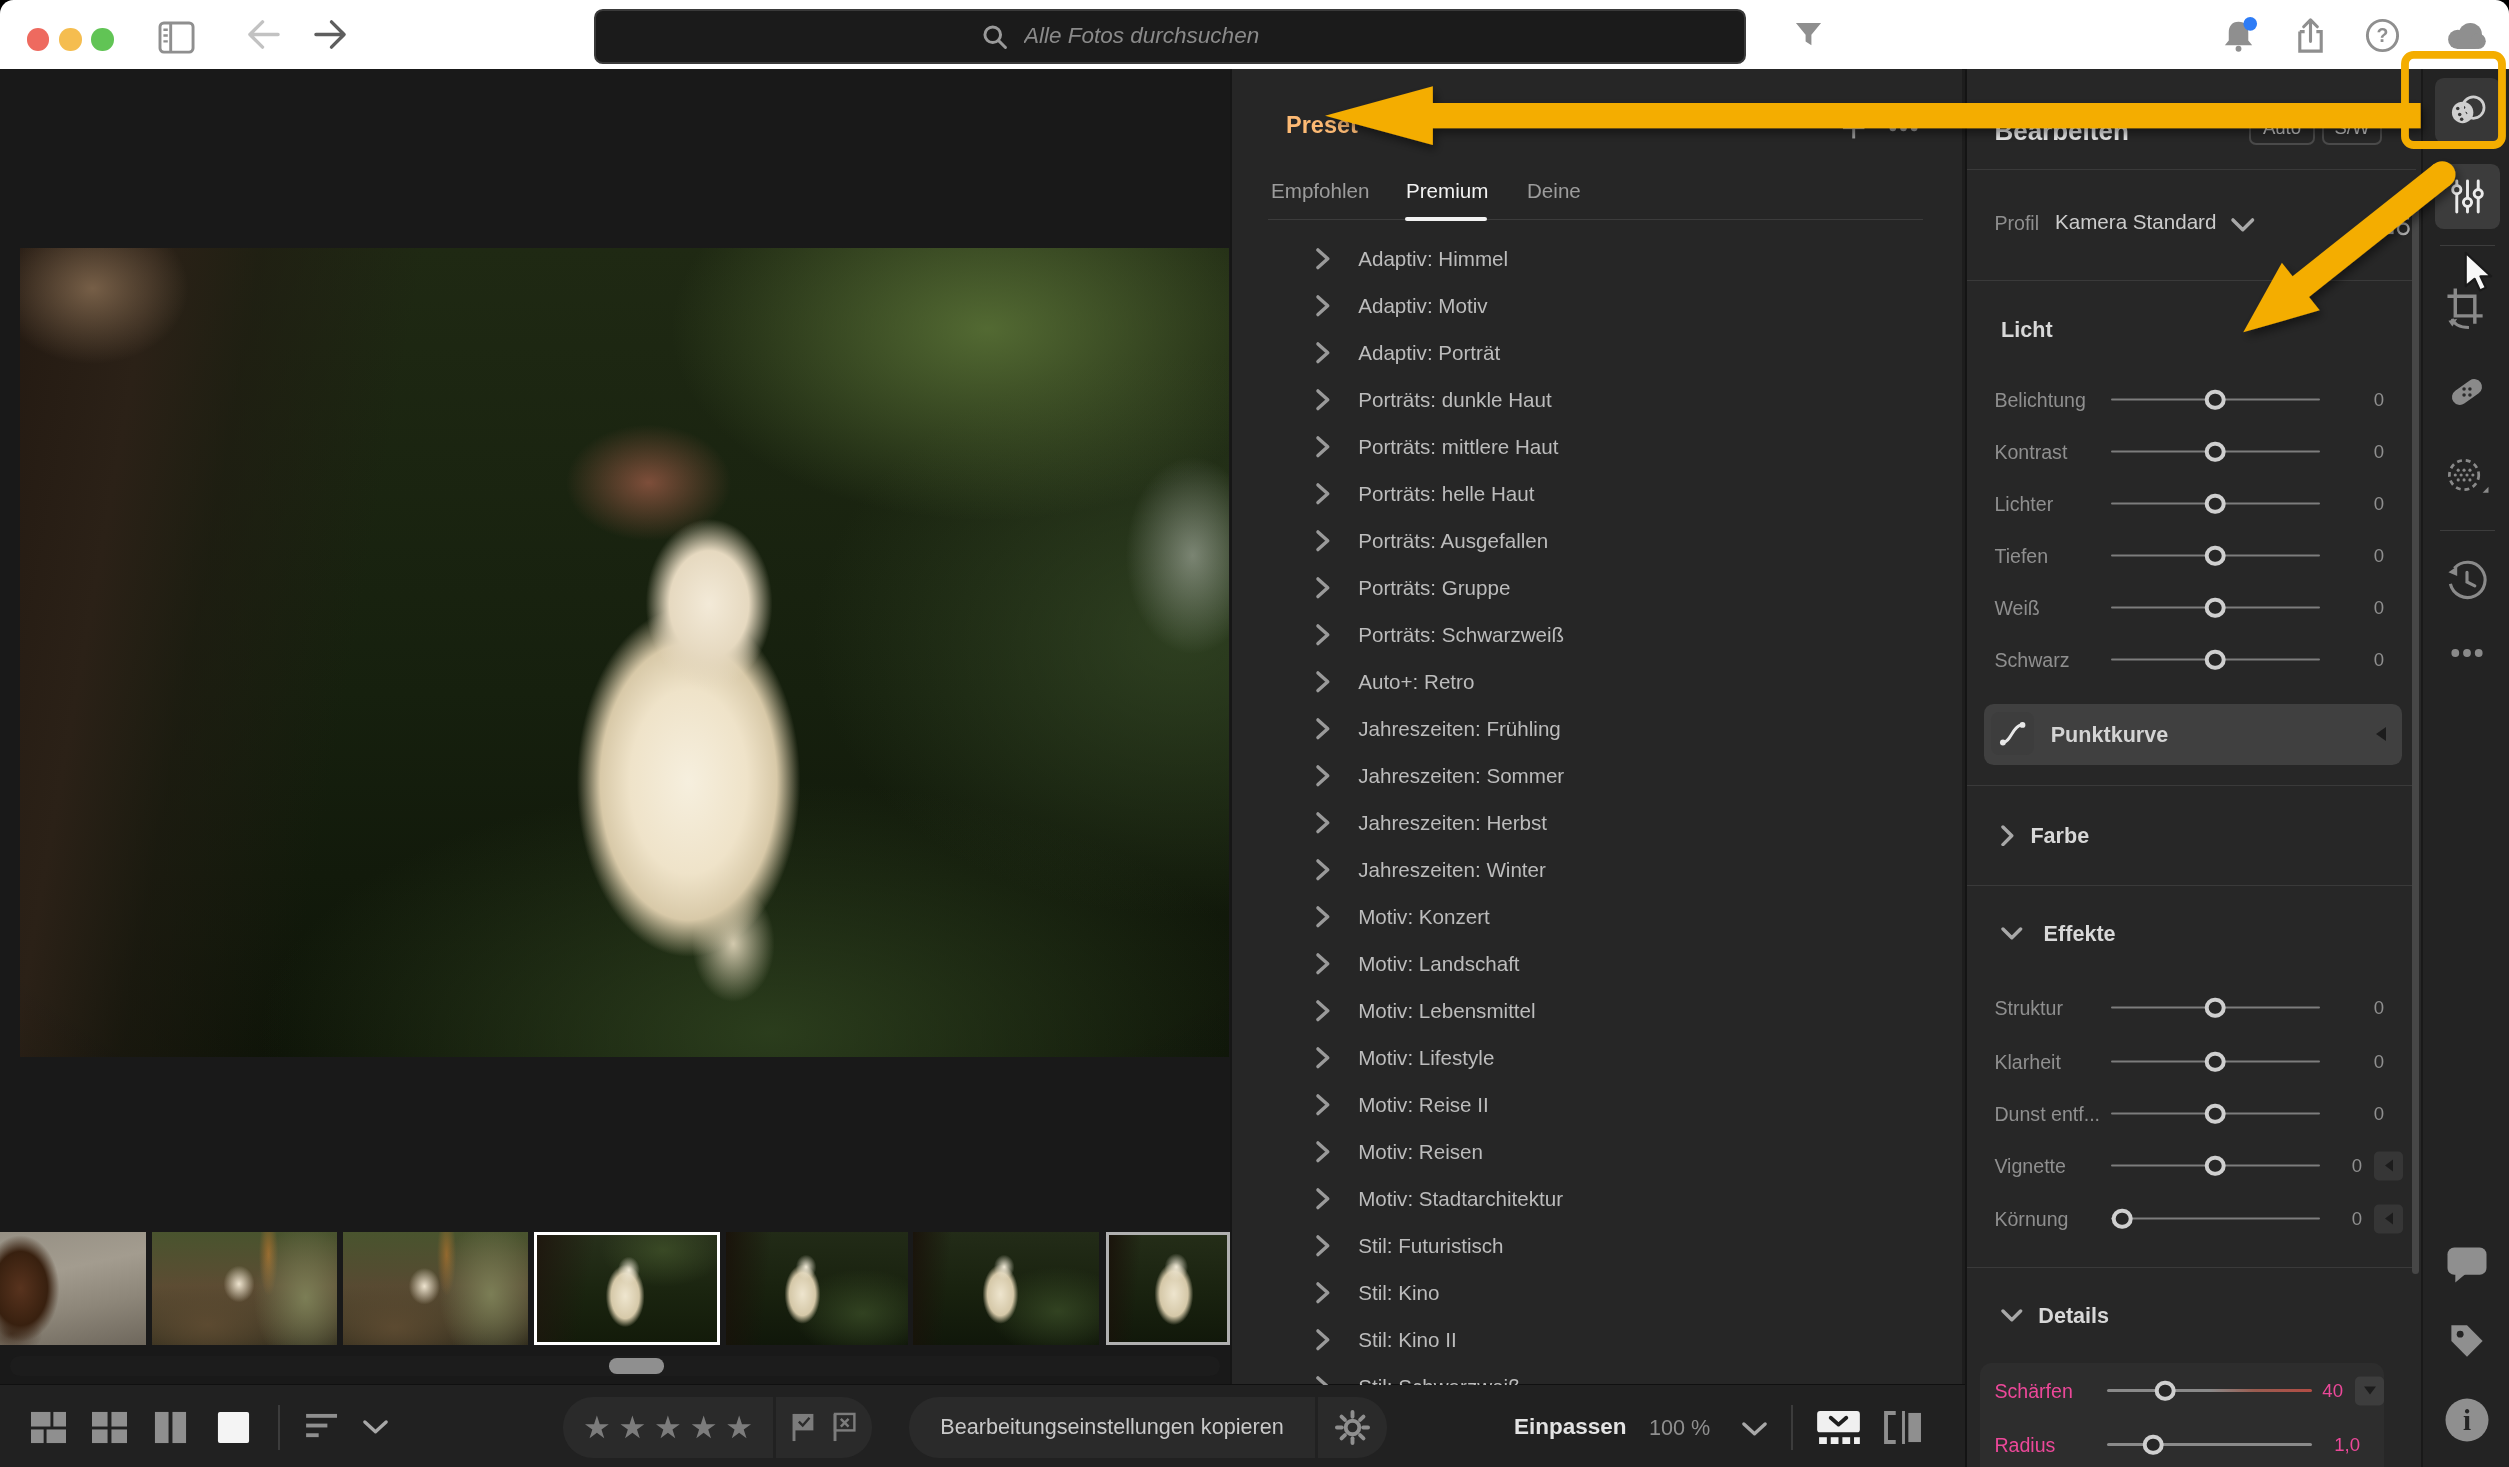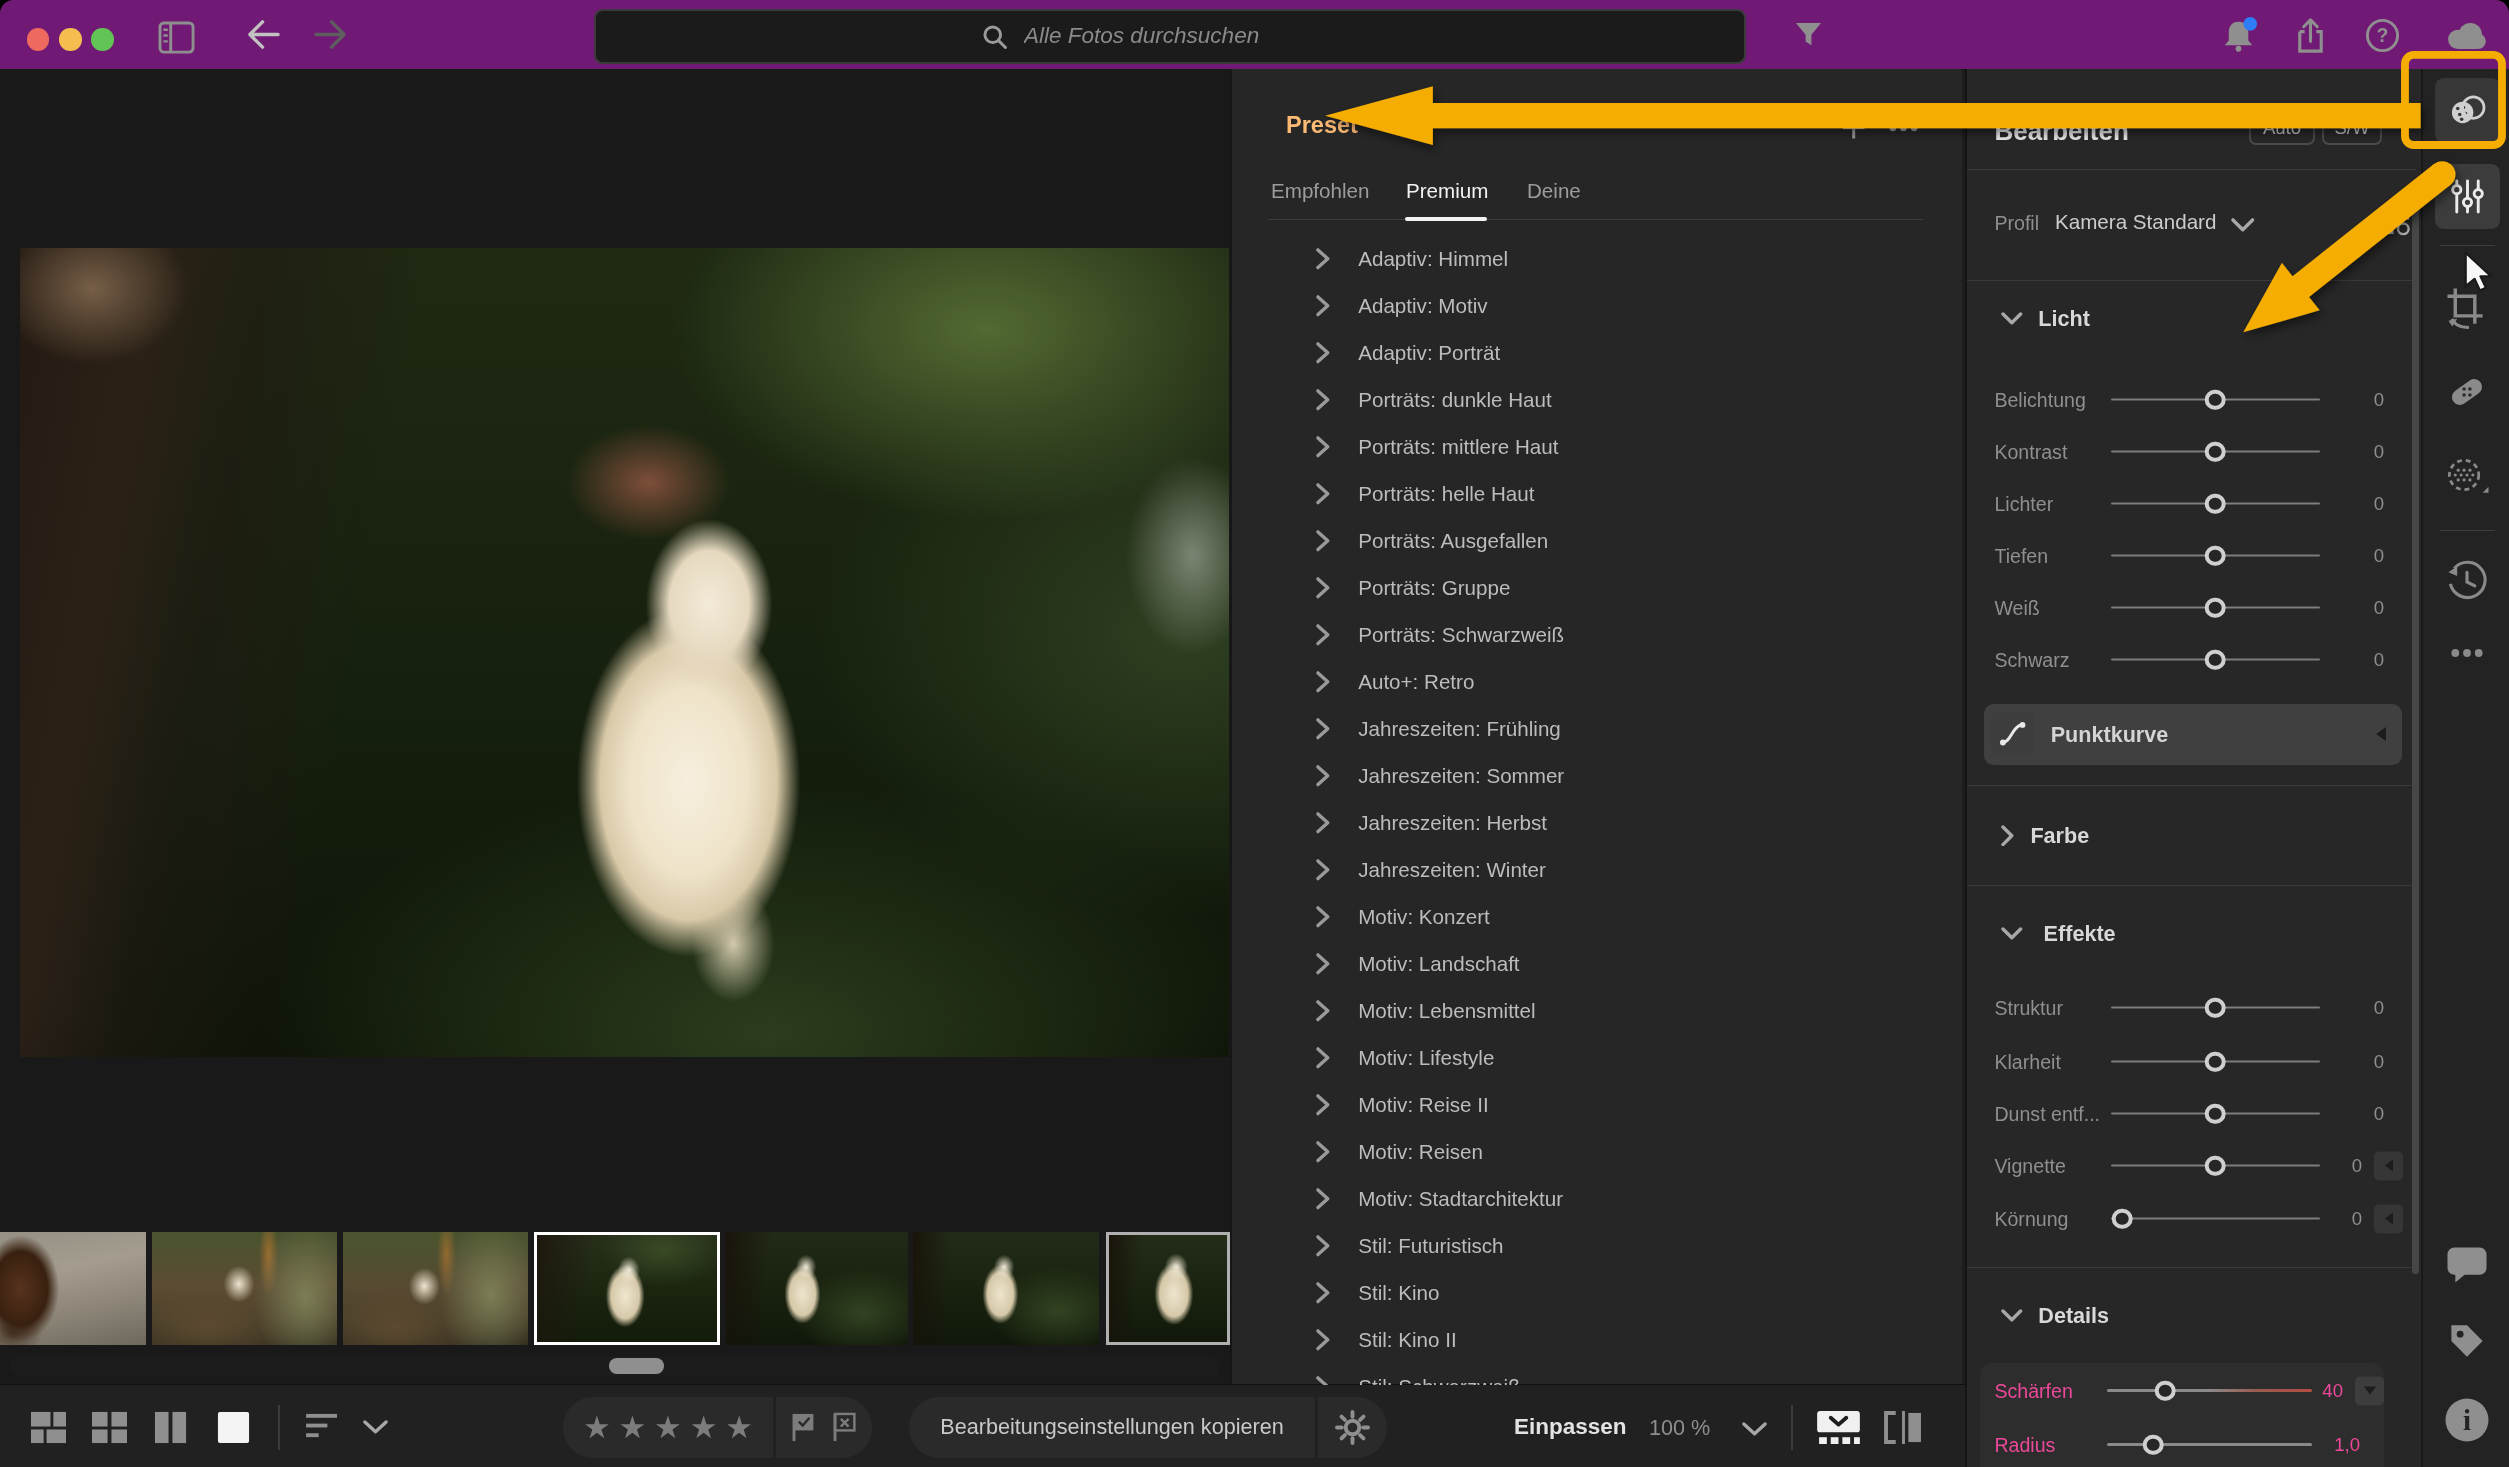--- a/index.html
+++ b/index.html
@@ -1,20 +1,20 @@
 <!DOCTYPE html>
 <html><head>
 <meta charset="utf-8">
 <style>
   html,body{margin:0;padding:0;background:#000;}
   .app{position:relative;width:2509px;height:1467px;background:#1d1d1d;
        font-family:"Liberation Sans",sans-serif;overflow:hidden;
        border-radius:13.7px 13.7px 0 0;}
   
-  .topbar{position:absolute;left:0;top:0;width:2509px;height:69px;background:#701a75;border-bottom:1px solid #151515;}
+  .topbar{position:absolute;left:0;top:0;width:2509px;height:69px;background:#ffffff;border-bottom:1px solid #151515;}
   .tl{position:absolute;top:28px;width:22.5px;height:22.5px;border-radius:50%;}
   .search{position:absolute;left:594px;top:8.8px;width:1148px;height:51px;background:#1b1b1b;
           border:2px solid #3a3a3a;border-radius:8.8px;display:flex;align-items:center;justify-content:center;gap:13.7px;}
   .search input{background:transparent;border:none;outline:none;width:333px;color:#bdbdbd;
           font-style:italic;font-size:22.5px;font-family:"Liberation Sans",sans-serif;}
   .search input::placeholder{color:#8a8a8a;}
   .ticon{position:absolute;color:#8f8f8f;}
   
   .photo-area{position:absolute;left:0;top:69px;width:1230px;height:1399px;background:#191919;}
   .photo{position:absolute;left:19.6px;top:179px;width:1209px;height:809px;
@@ -549,21 +549,21 @@
     </svg>
     <svg style="position:absolute;left:412px;top:137px;" width="35" height="31" viewBox="0 0 36 32">
       <rect x="3" y="3" width="12" height="11" fill="#b5b5b5"></rect>
         <rect x="19" y="3" width="12" height="11" fill="#b5b5b5"></rect>
       <rect x="3" y="18" width="12" height="11" fill="#b5b5b5"></rect>
         <circle cx="25" cy="23.5" r="5.5" fill="none" stroke="#b5b5b5" stroke-width="2.5"></circle>
     </svg>
 
     <div class="e-div" style="top:211px;"></div>
 
-    <div class="sec-head" style="top:232px;left:34px;gap:15.7px;">
+    <div class="sec-head" style="top:232px;left:34px;gap:15.7px;flex-direction:column;">
       <svg width="21.6" height="13.7" viewBox="0 0 22 14">
           <polyline points="2,2 11,11 20,2" class="chv"></polyline>
         </svg>
       <span class="sh-label">Licht</span>
     </div>
 
     <div class="srow" style="top:311px;">
       <span class="slabel">Belichtung</span>
       <div class="strack"></div>
       <div class="shandle" style="left:248px;"></div>

